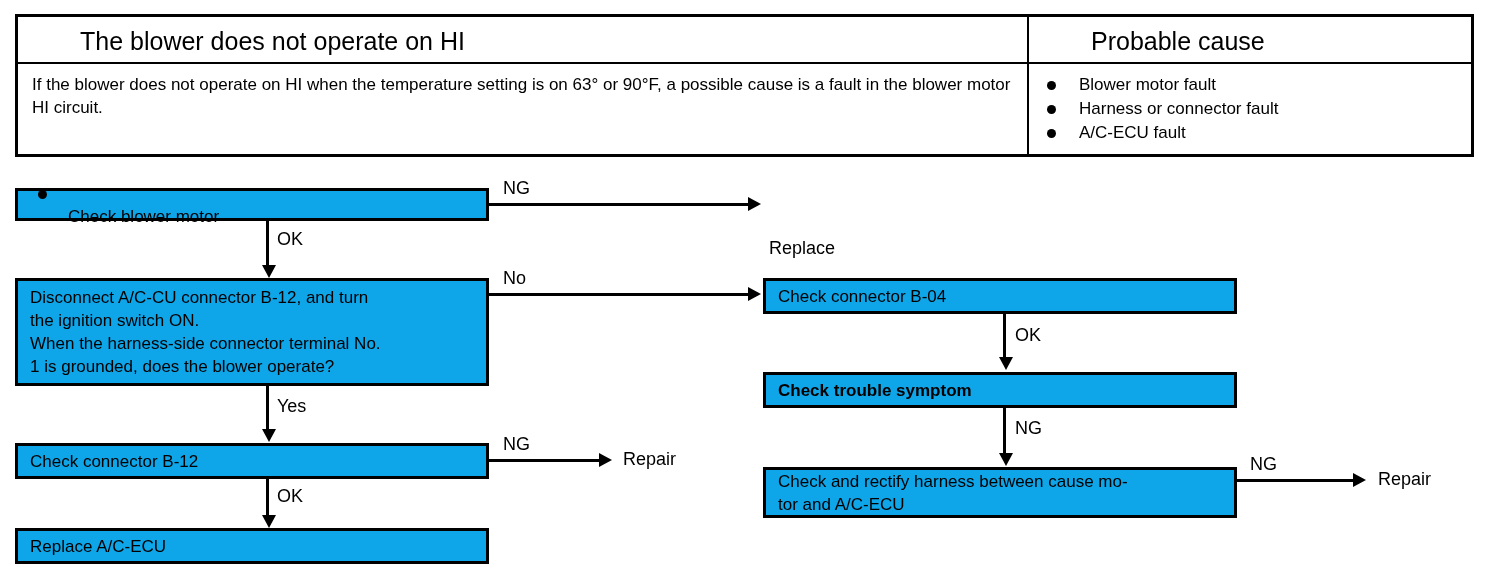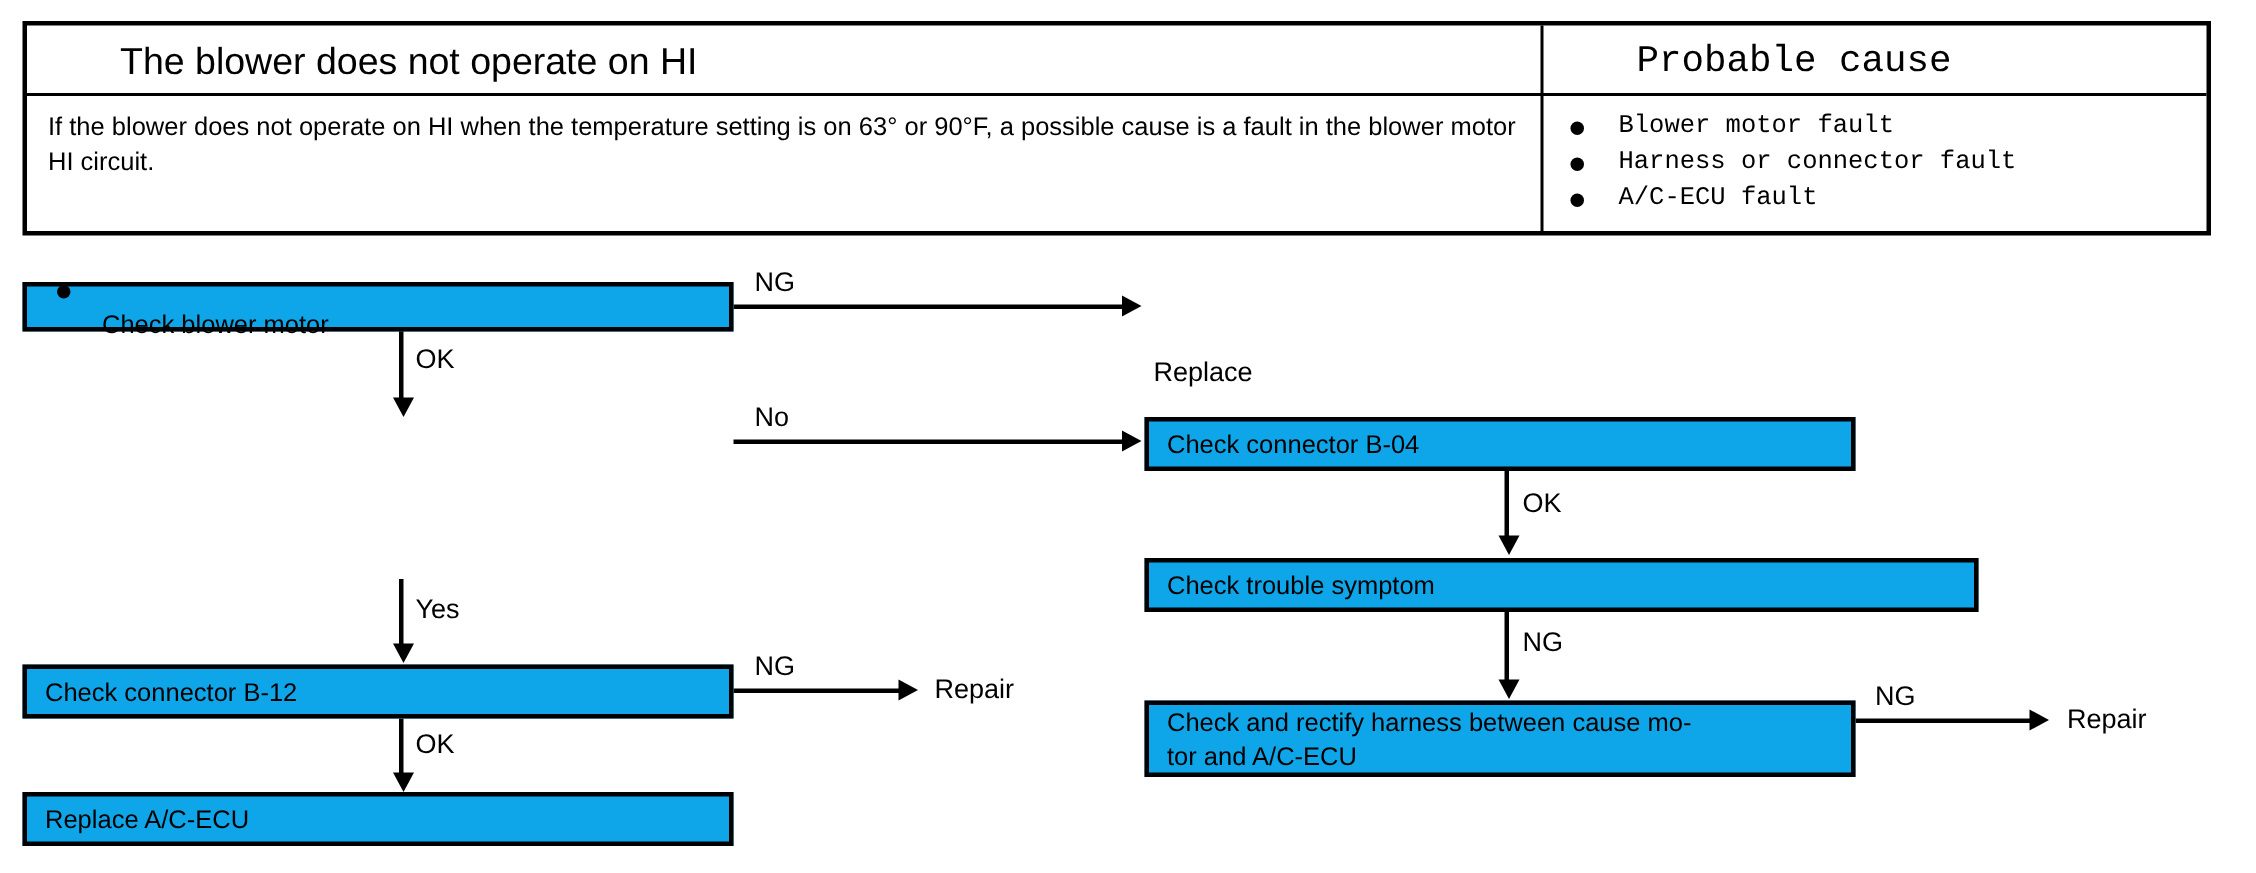--- a/index.html
+++ b/index.html
@@ -51,21 +51,20 @@
     flex-direction: column;
     justify-content: center;
   }
   .sym-cell-right {
     box-sizing: border-box;
     flex: 1;
     padding: 2px 0 0 14px;
     display: flex;
     flex-direction: column;
     justify-content: center;
-    font-family: Liberation Mono, monospace;
   }
   .sym-row.body .sym-cell-left,
   .sym-row.body .sym-cell-right {
     justify-content: flex-start;
     padding-top: 9px;
   }
   .sym-title {
     font-size: 25px;
     line-height: 30px;
     white-space: nowrap;
@@ -225,20 +224,26 @@
 
   <div class="hline" style="left:489px; top:203px; width:264px;"></div>
   <div class="arrow-right" style="left:748px; top:197px;"></div>
   <div class="elabel" style="left:503px; top:178px;">NG</div>
   <div class="tlabel" style="left:769px; top:193px;margin-top:45px;">Replace</div>
 
   <div class="vline" style="left:266px; top:220px; height:46px;"></div>
   <div class="arrow-down" style="left:262px; top:265px;"></div>
   <div class="elabel" style="left:277px; top:229px;">OK</div>
 
+  <div class="fbox" style="left:15px; top:278px; width:474px; height:108px;">
+    <div class="ftext">Disconnect A/C-CU connector B-12, and turn
+the ignition switch ON.
+When the harness-side connector terminal No.
+1 is grounded, does the blower operate?</div>
+  </div>
 
   <div class="hline" style="left:489px; top:293px; width:259px;"></div>
   <div class="arrow-right" style="left:748px; top:287px;"></div>
   <div class="elabel" style="left:503px; top:268px;">No</div>
 
   <div class="vline" style="left:266px; top:386px; height:44px;"></div>
   <div class="arrow-down" style="left:262px; top:429px;"></div>
   <div class="elabel" style="left:277px; top:396px;">Yes</div>
 
   <div class="fbox" style="left:15px; top:443px; width:474px; height:36px;">
@@ -259,21 +264,21 @@
   </div>
 
   <div class="fbox" style="left:763px; top:278px; width:474px; height:36px;">
     <div class="ftext">Check connector B-04</div>
   </div>
 
   <div class="vline" style="left:1003px; top:314px; height:44px;"></div>
   <div class="arrow-down" style="left:999px; top:357px;"></div>
   <div class="elabel" style="left:1015px; top:325px;">OK</div>
 
-  <div class="fbox" style="left:763px; top:372px; width:556px; height:36px;">
+  <div class="fbox" style="left:763px; top:372px; width:474px; height:36px;font-weight:bold;">
     <div class="ftext">Check trouble symptom</div>
   </div>
 
   <div class="vline" style="left:1003px; top:408px; height:46px;"></div>
   <div class="arrow-down" style="left:999px; top:453px;"></div>
   <div class="elabel" style="left:1015px; top:418px;">NG</div>
 
   <div class="fbox" style="left:763px; top:467px; width:474px; height:51px;">
     <div class="ftext">Check and rectify harness between cause mo-
 tor and A/C-ECU</div>

